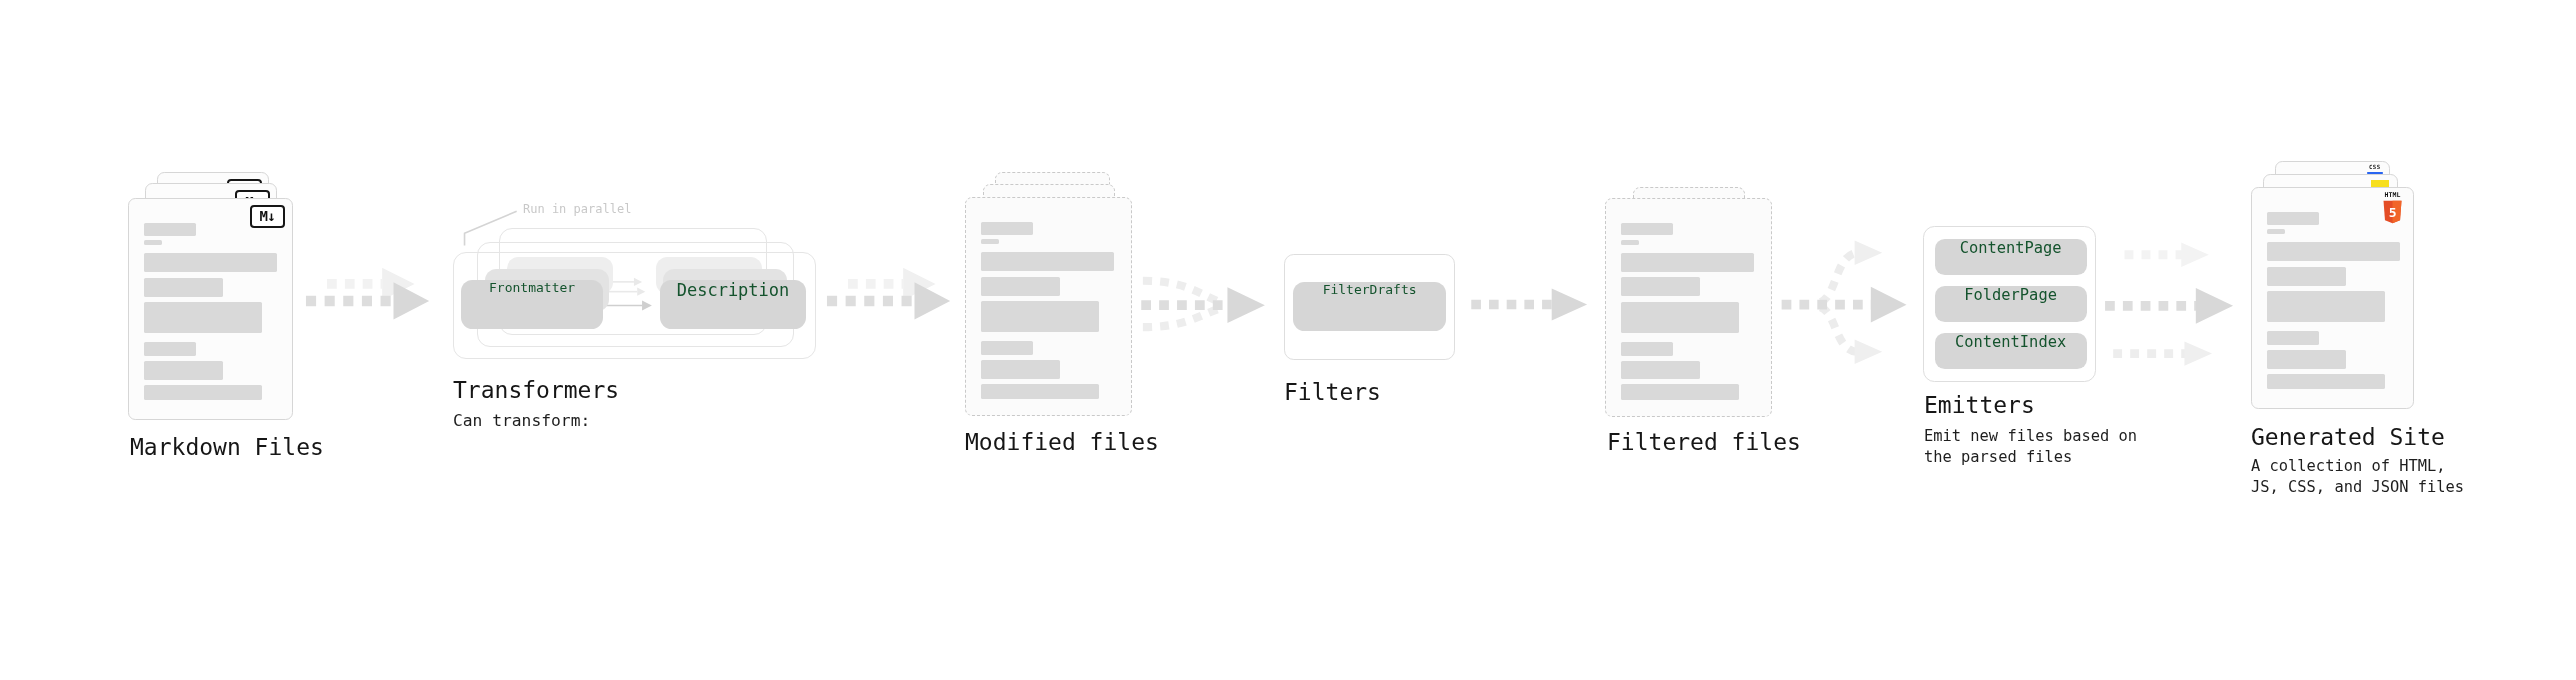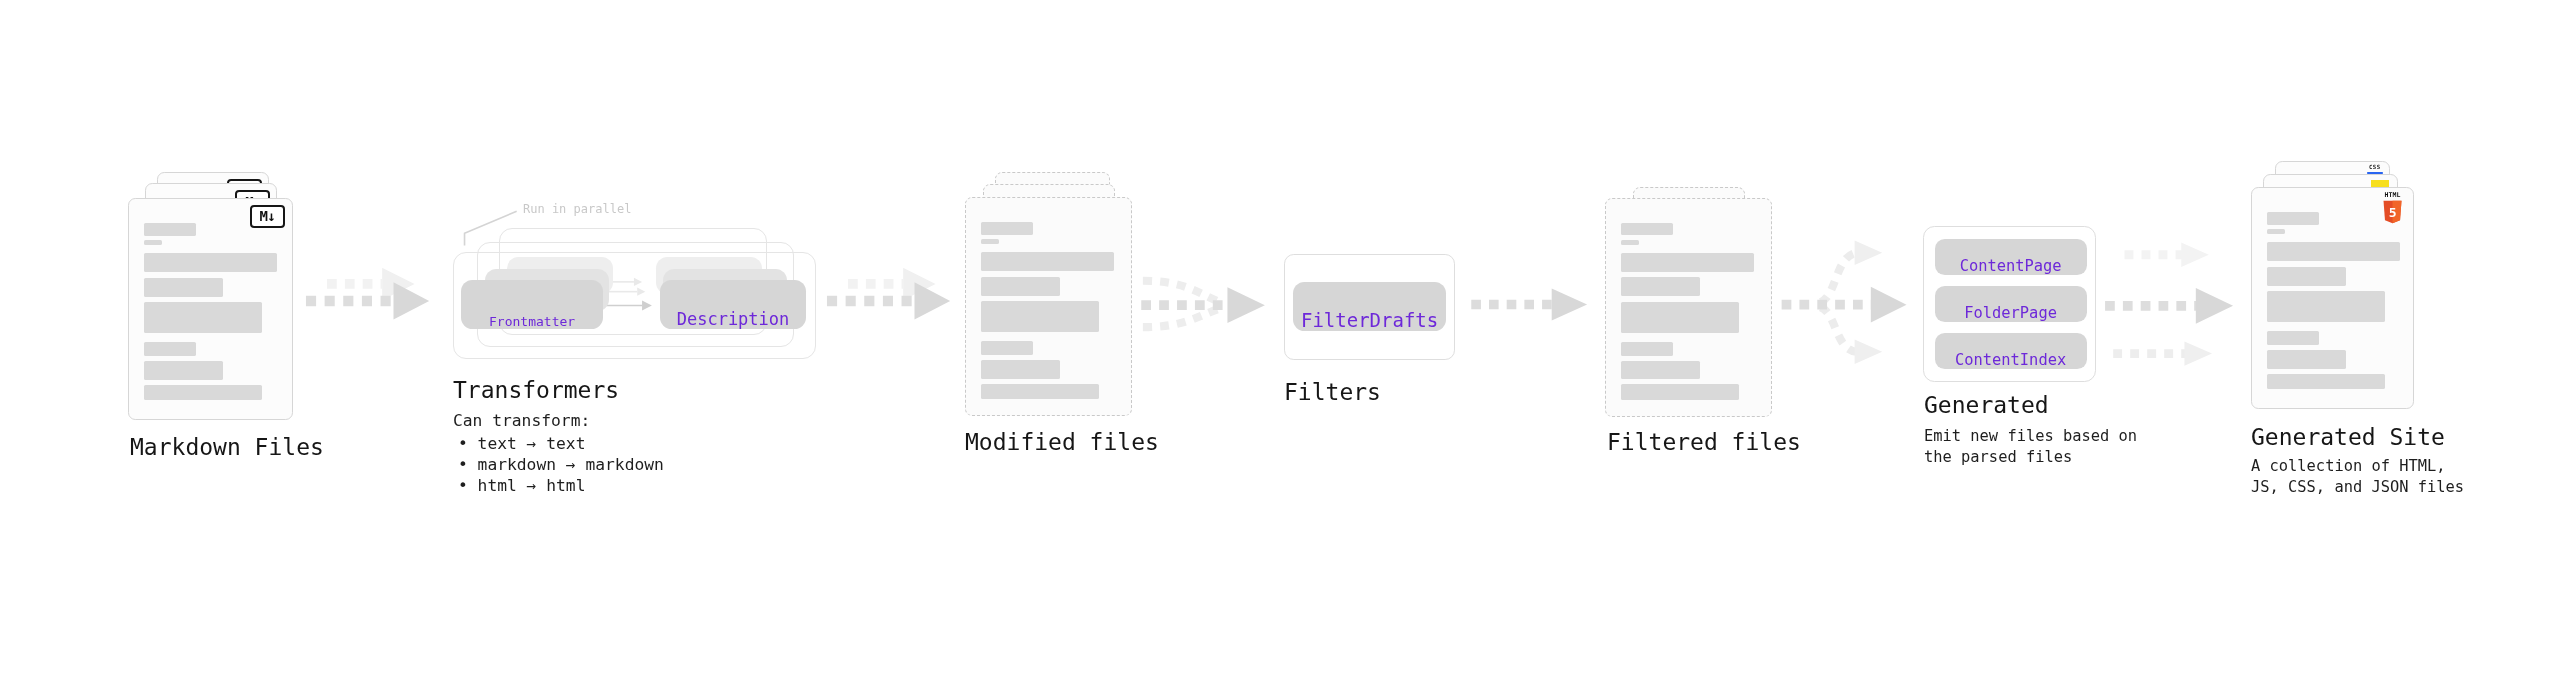--- a/index.html
+++ b/index.html
@@ -13,22 +13,22 @@
   .md-badge{position:absolute;top:5.7px;right:7.3px;width:31px;height:19.5px;border:2.4px solid #161616;
             border-radius:4.1px;background:#ffffff;display:flex;align-items:center;justify-content:center;
             font-weight:bold;font-size:14px;letter-spacing:-0.8px;color:#111;}
   .css-badge{position:absolute;top:3.3px;right:6.5px;width:16.3px;text-align:center;}
   .css-badge .t{font-size:5.7px;font-weight:bold;color:#222;letter-spacing:0.4px;line-height:5.7px;}
   .css-badge .u{height:2.4px;background:#2965f1;margin-top:0.8px;border-radius:0.8px;}
   .js-badge{position:absolute;top:4.9px;right:8.1px;width:18px;height:12.2px;background:#f7df1e;}
   .html5-badge{position:absolute;top:2.4px;right:9px;}
   
   .tbox{position:absolute;border:1.6px solid #e5e5e5;border-radius:13px;background:transparent;box-sizing:border-box;}
-  .pill{position:absolute;background:#d6d6d6;border-radius:11.4px;display:flex;align-items:flex-end;
-        justify-content:center;color:#6d28d9;white-space:nowrap;}
+  .pill{position:absolute;background:#d6d6d6;border-radius:11.4px;display:flex;align-items:flex-start;
+        justify-content:center;color:#14532d;white-space:nowrap;}
   .pill.g1{background:#e3e3e3;}
   .pill.g2{background:#eeeeee;}
   .parallel-label{position:absolute;font-size:12px;color:#c8c8c8;white-space:nowrap;}
   
   .panel{position:absolute;background:#ffffff;border:1.6px solid #dedede;border-radius:9.8px;box-sizing:border-box;}
   
   .title{position:absolute;font-size:23px;color:#161616;white-space:nowrap;}
   .caption{position:absolute;font-size:15.4px;line-height:21px;color:#1e1e1e;white-space:pre-line;}
   .caption.big{font-size:16.3px;}
   .bullets{position:absolute;font-size:16.3px;line-height:21px;color:#1e1e1e;}
@@ -101,25 +101,20 @@
       </div>
 
     <div class="pill g2" style="left:203px;top:62px;width:106px;height:37px;z-index:5;"></div>
     <div class="pill g1" style="left:210px;top:74px;width:124px;height:42px;z-index:6;"></div>
     <div class="pill" style="left:207px;top:85px;width:146px;height:49px;font-size:17px;z-index:7;">
         <span>Description</span>
       </div>
   </div>
   <div class="title" style="left:453px;top:377px;">Transformers</div>
   <div class="caption big" style="left:453px;top:410px;">Can transform:</div>
-  <div class="bullets" style="left:458px;top:433px;">
-    <div>• text → text</div>
-    <div>• markdown → markdown</div>
-    <div>• html → html</div>
-  </div>
 
   <svg class="arrow-svg" style="left:822px;top:262px;" width="138" height="77" viewBox="0 0 170 95">
     <line x1="32" y1="27" x2="100" y2="27" stroke="#f2f2f2" stroke-width="12" stroke-dasharray="12 10"></line>
     <polygon points="100,7 140,27 100,47" fill="#f0f0f0"></polygon>
     <line x1="6" y1="48" x2="116" y2="48" stroke="#dddddd" stroke-width="13" stroke-dasharray="12.5 10.5"></line>
     <polygon points="114,25 158,48 114,71" fill="#d8d8d8"></polygon>
   </svg>
 
   <div style="position:absolute;left:965px;top:172px;width:171px;height:248px;">
     <div class="doc dashed" style="left:30px;top:0;width:115px;height:211px;z-index:1;"></div>
@@ -140,21 +135,21 @@
   <div class="title" style="left:965px;top:429px;">Modified files</div>
 
   <svg class="arrow-svg" style="left:1138px;top:270px;" width="135" height="72" viewBox="0 0 166 88">
     <path d="M6,13 C55,13 70,26 98,38" fill="none" stroke="#ededed" stroke-width="10" stroke-dasharray="11 10"></path>
     <path d="M6,70 C55,70 70,58 98,48" fill="none" stroke="#ededed" stroke-width="10" stroke-dasharray="11 10"></path>
     <line x1="4" y1="43" x2="112" y2="43" stroke="#dddddd" stroke-width="12" stroke-dasharray="12 10"></line>
     <polygon points="110,21 156,43 110,65" fill="#d8d8d8"></polygon>
   </svg>
 
   <div class="panel" style="left:1284px;top:254px;width:171px;height:106px;">
-    <div class="pill" style="left:8.1px;top:27px;width:153px;height:49px;font-size:19px;">
+    <div class="pill" style="left:8.1px;top:27px;width:153px;height:49px;font-size:13px;">
         <span>FilterDrafts</span>
       </div>
   </div>
   <div class="title" style="left:1284px;top:379px;">Filters</div>
 
   <svg class="arrow-svg" style="left:1469px;top:286px;" width="122" height="37" viewBox="0 0 150 46">
     <line x1="2" y1="23" x2="104" y2="23" stroke="#dcdcdc" stroke-width="12" stroke-dasharray="12 10"></line>
     <polygon points="102,3 146,23 102,43" fill="#d8d8d8"></polygon>
   </svg>
 
@@ -188,21 +183,21 @@
     <div class="pill" style="left:10.6px;top:12.2px;width:152px;height:36px;font-size:15.4px;border-radius:9.8px;">
         <span>ContentPage</span>
       </div>
     <div class="pill" style="left:10.6px;top:59px;width:152px;height:36px;font-size:15.4px;border-radius:9.8px;">
         <span>FolderPage</span>
       </div>
     <div class="pill" style="left:10.6px;top:106px;width:152px;height:36px;font-size:15.4px;border-radius:9.8px;">
         <span>ContentIndex</span>
       </div>
   </div>
-  <div class="title" style="left:1924px;top:392px;">Generated</div>
+  <div class="title" style="left:1924px;top:392px;">Emitters</div>
   <div class="caption" style="left:1924px;top:426px;">Emit new files based on
 the parsed files</div>
 
   <svg class="arrow-svg" style="left:2103px;top:241px;" width="137" height="128" viewBox="0 0 168 158">
     <line x1="26" y1="17" x2="98" y2="17" stroke="#f3f3f3" stroke-width="11" stroke-dasharray="11 10"></line>
     <polygon points="96,2 130,17 96,32" fill="#f3f3f3"></polygon>
     <line x1="2" y1="80" x2="116" y2="80" stroke="#dddddd" stroke-width="12" stroke-dasharray="12 10"></line>
     <polygon points="114,58 160,80 114,102" fill="#d8d8d8"></polygon>
     <line x1="12" y1="139" x2="102" y2="139" stroke="#ededed" stroke-width="11" stroke-dasharray="11 10"></line>
     <polygon points="100,124 134,139 100,154" fill="#efefef"></polygon>

